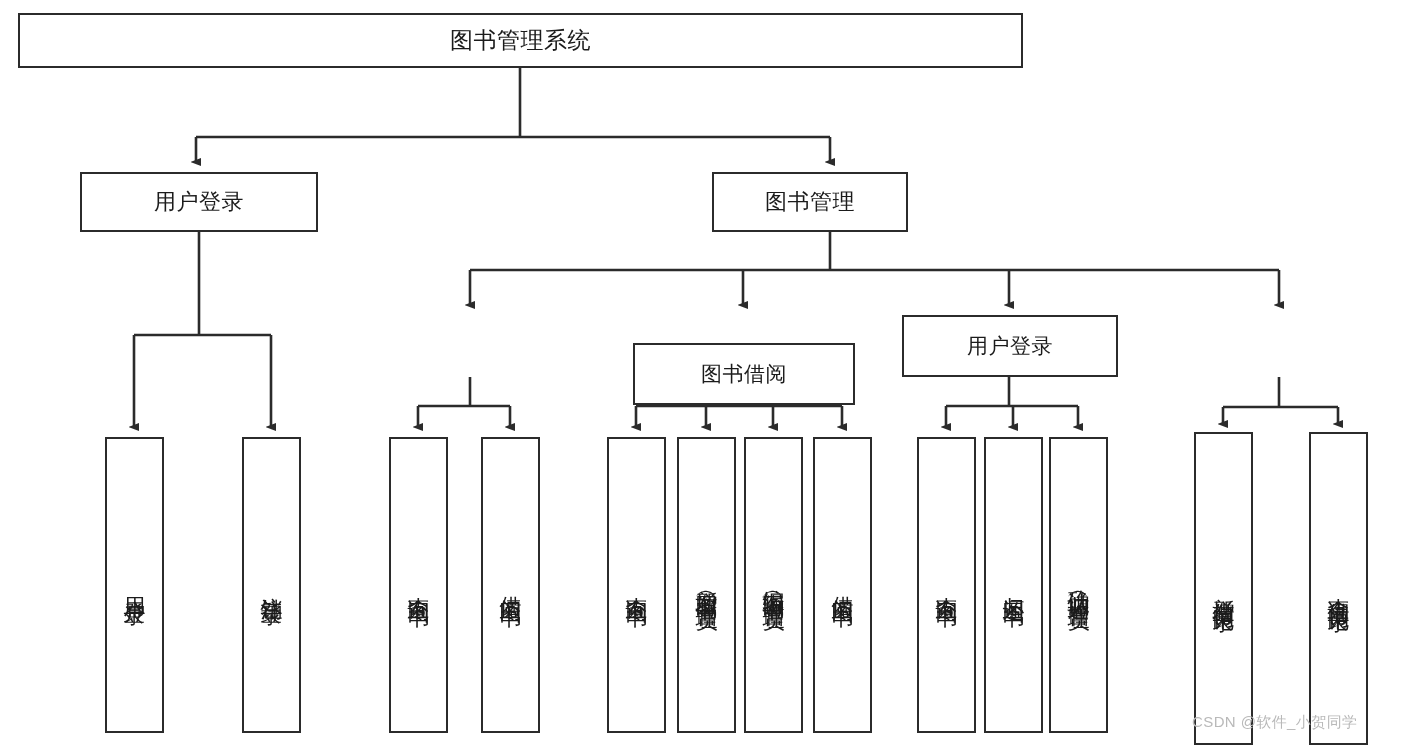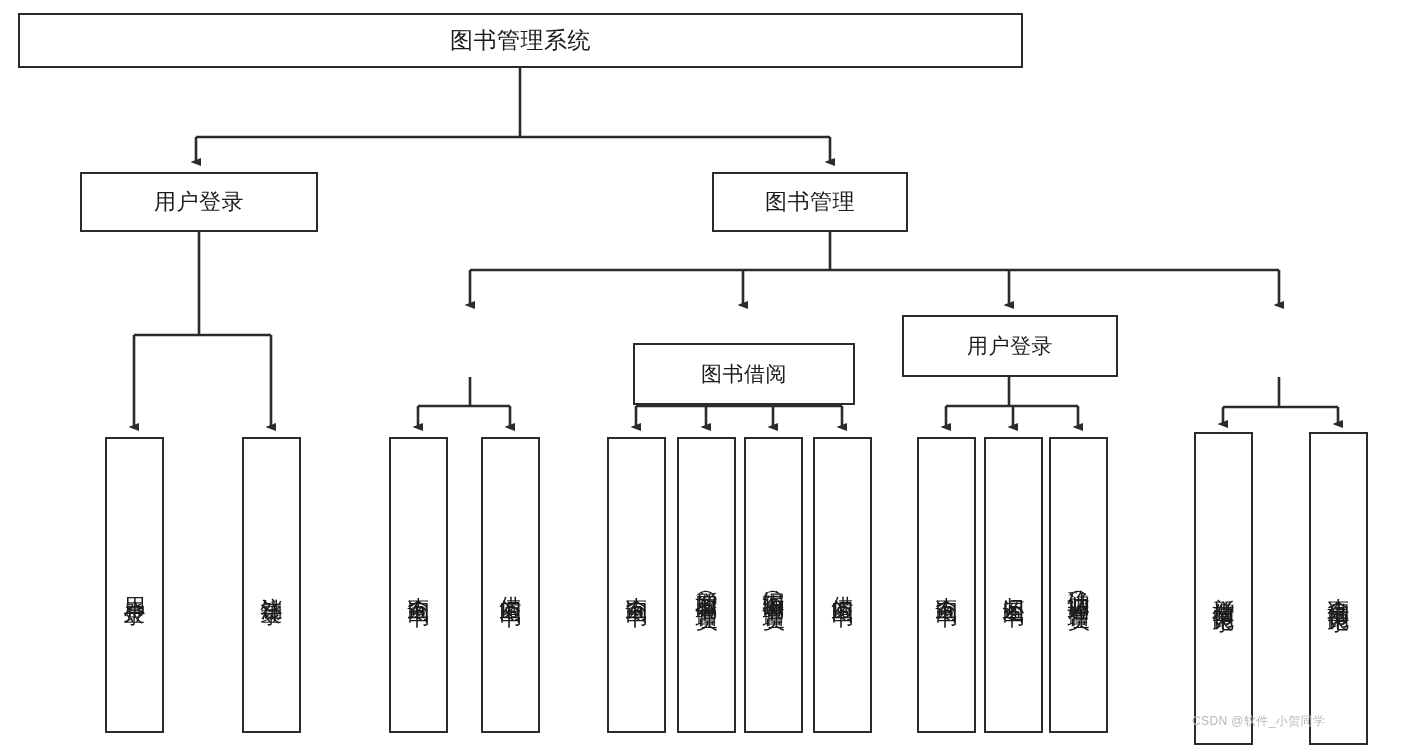--- a/index.html
+++ b/index.html
@@ -51,21 +51,21 @@
     writing-mode: vertical-rl;
     text-orientation: upright;
     font-size: 22px;
     letter-spacing: 3px;
     line-height: 1.0;
     white-space: nowrap;
   }
   .watermark {
     position: absolute;
     color: #b9b9b9;
-    font-size: 12px;
+    font-size: 15px;
     white-space: nowrap;
     letter-spacing: 0.4px;
   }
 </style>
 </head>
 <body>
 
 <div id="canvas">
 
   <svg class="wires" viewBox="0 0 1405 747" xmlns="http://www.w3.org/2000/svg">

